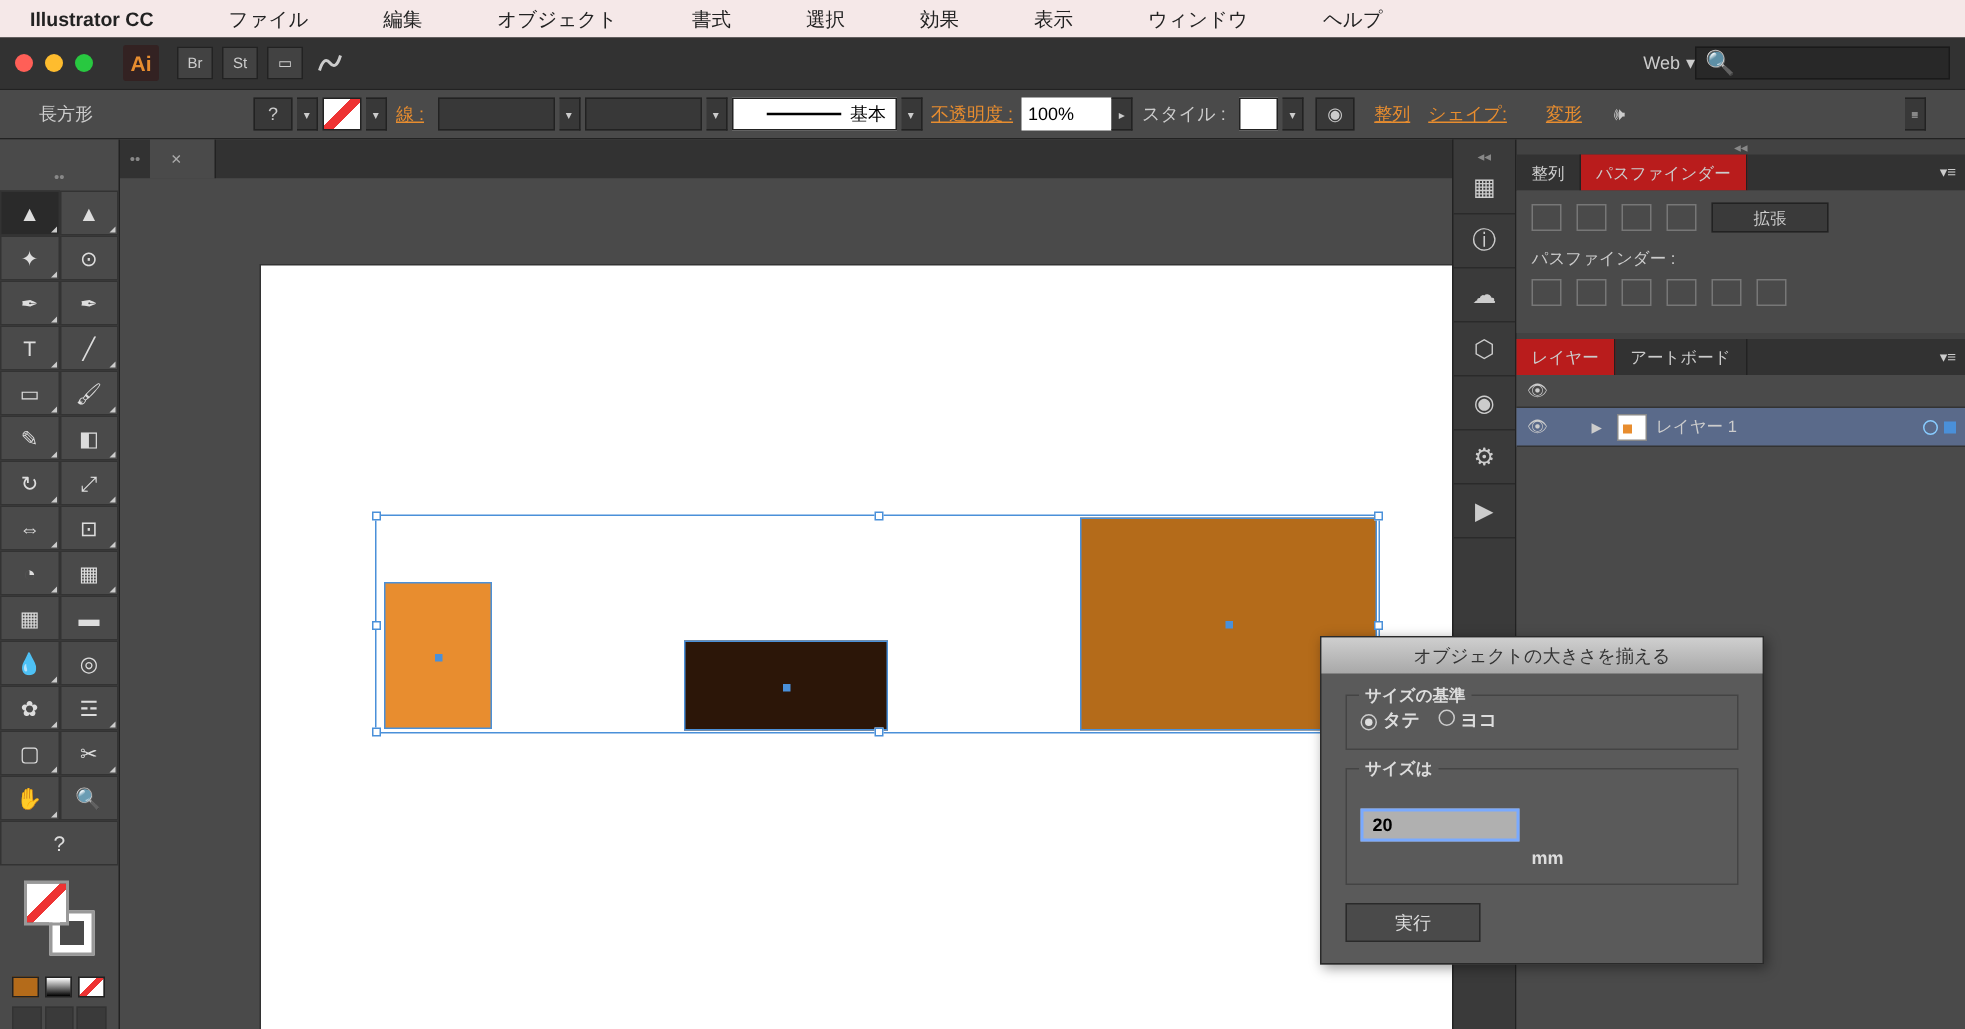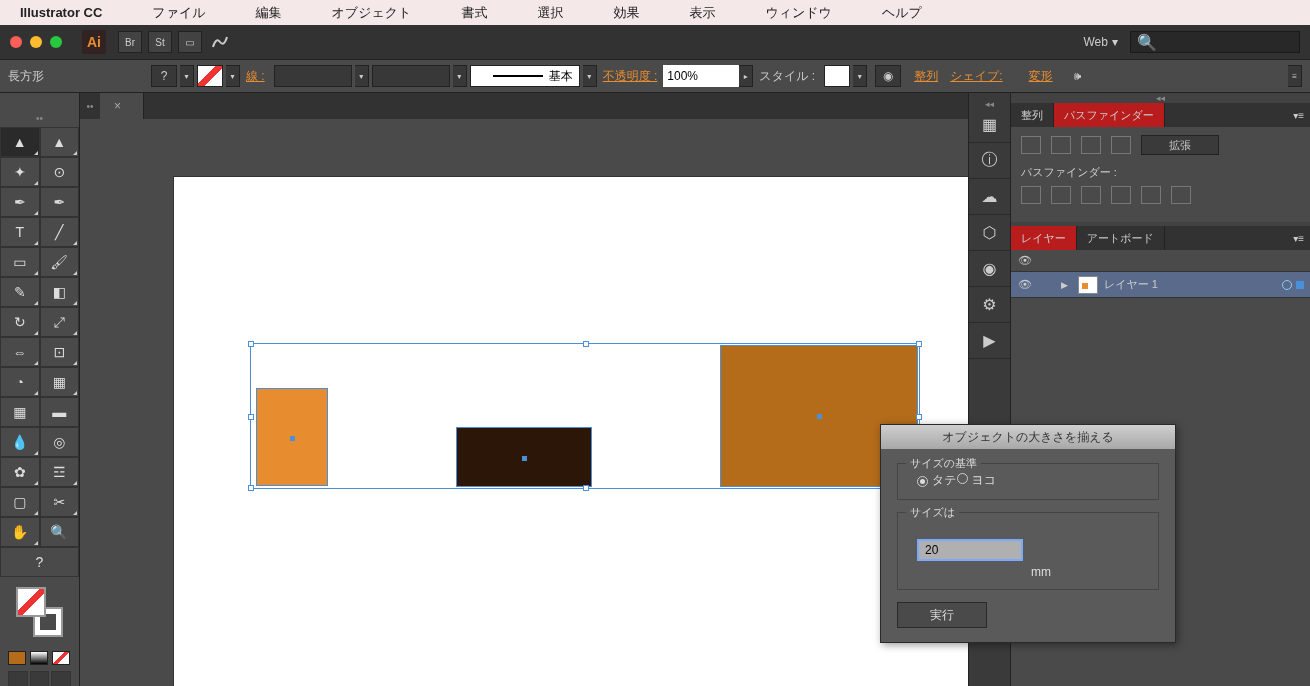--- a/index.html
+++ b/index.html
@@ -14,35 +14,35 @@
 
 .win-top { height: 34px; background: #323232; display: flex; align-items: center; padding: 0 10px; }
 .traffic { display: flex; gap: 8px; margin-right: 20px; }
 .dot { width: 12px; height: 12px; border-radius: 50%; }
 .dot.red { background: #ff5f57; }
 .dot.yellow { background: #febc2e; }
 .dot.green { background: #28c840; }
 .ai-icon { width: 24px; height: 24px; background: #322; color: #e88d2f; font-weight: bold; display: flex; align-items: center; justify-content: center; font-size: 14px; margin-right: 12px; border-radius: 2px; }
 .tiny-btn { width: 24px; height: 22px; background: #424242; border: 1px solid #222; margin-right: 6px; display: flex; align-items: center; justify-content: center; color: #ccc; font-size: 10px; }
 .win-top .spacer { flex: 1; }
-.workspace-select { color: #ccc; font-size: 12px; margin-right: 12px; display: flex; align-items: center; gap: 4px; }
+.workspace-select { color: #ccc; font-size: 12px; display: flex; align-items: center; gap: 4px; }
 .search-box { width: 170px; height: 22px; background: #282828; border: 1px solid #1a1a1a; display: flex; align-items: center; padding: 0 6px; color: #888; }
 
 
-.controlbar { height: 34px; background: #4a4a4a; border-top: 1px solid #222; border-bottom: 1px solid #222; display: flex; align-items: center; padding: 0 8px; font-size: 12px; color: #ccc; }
+.controlbar { height: 34px; background: #4a4a4a; border-top: 1px solid #222; border-bottom: 1px solid #222; display: flex; align-items: center; padding: 0 26px; font-size: 12px; color: #ccc; }
 .controlbar .tool-name { width: 140px; }
 .ctrl-slot { height: 22px; background: #383838; border: 1px solid #222; margin: 0 3px; display: flex; align-items: center; justify-content: center; }
 .ctrl-slot.sq { width: 26px; }
 .ctrl-slot.med { width: 78px; }
 .ctrl-slot.wide { width: 110px; }
 .ctrl-label { margin: 0 6px; color: #ccc; }
 .ctrl-label.orange { color: #e88d2f; text-decoration: underline; }
 .stroke-box { background: linear-gradient(135deg, #fff 40%, #e33 40%, #e33 60%, #fff 60%); }
 .dropdown-arrow { width: 14px; height: 22px; background: #383838; border: 1px solid #222; border-left: none; display: flex; align-items: center; justify-content: center; font-size: 8px; }
-.opacity-input { width: 76px; height: 22px; background: #fff; color: #000; display: flex; align-items: center; padding: 0 4px; }
+.opacity-input { width: 60px; height: 22px; background: #fff; color: #000; display: flex; align-items: center; padding: 0 4px; }
 
 
 .body-row { display: flex; height: calc(686px - 25px - 34px - 34px); }
 
 
 .toolbox { width: 80px; background: #4a4a4a; border-right: 1px solid #222; padding-top: 20px; }
 .toolbox-grip { height: 10px; display: flex; justify-content: center; color: #888; font-size: 10px; margin-bottom: 4px; }
 .tool-grid { display: grid; grid-template-columns: 1fr 1fr; }
 .tool-cell { height: 30px; border: 1px solid #333; display: flex; align-items: center; justify-content: center; color: #ddd; font-size: 14px; position: relative; }
 .tool-cell.active { background: #2a2a2a; }
@@ -98,23 +98,23 @@
 .layer-thumb::after { content: ''; position: absolute; left: 3px; top: 6px; width: 6px; height: 6px; background: #e88d2f; }
 .tri { margin: 0 4px; font-size: 9px; }
 .layer-end { margin-left: auto; margin-right: 6px; display: flex; align-items: center; gap: 4px; }
 .ring { width: 10px; height: 10px; border: 1px solid #8cf; border-radius: 50%; }
 .sqdot { width: 8px; height: 8px; background: #4a90d9; }
 
 
 .dialog { position: absolute; left: 880px; top: 424px; width: 296px; background: #5a5a5a; border: 1px solid #2a2a2a; box-shadow: 2px 2px 8px rgba(0,0,0,0.4); }
 .dialog-title { height: 24px; background: linear-gradient(#cfcfcf,#a8a8a8); color: #333; font-size: 12px; display: flex; align-items: center; justify-content: center; }
 .dialog-body { padding: 14px 16px; color: #ddd; font-size: 12px; }
-.fieldset { border: 1px solid #444; padding: 8px 19px 10px; margin-bottom: 12px; position: relative; }
+.fieldset { border: 1px solid #444; padding: 8px 9px 10px; margin-bottom: 12px; position: relative; font-weight: bold; }
 .fieldset .legend { position: absolute; top: -8px; left: 8px; background: #5a5a5a; padding: 0 4px; font-size: 11px; }
-.radio-row { display: flex; gap: 0; align-items: center; }
+.radio-row { display: flex; gap: 12px; align-items: center; }
 .radio { width: 11px; height: 11px; border-radius: 50%; border: 1px solid #ccc; display: inline-flex; align-items: center; justify-content: center; margin-right: 4px; }
 .radio.on::after { content: ''; width: 5px; height: 5px; background: #ddd; border-radius: 50%; }
 .size-input { width: 106px; height: 22px; background: #b0b0b0; border: 2px solid #7aaaff; color: #000; padding: 0 6px; display: flex; align-items: center; }
 .unit { margin-left: 8px; margin-top: 44px; }
 .exec-btn { width: 90px; height: 26px; background: #4a4a4a; border: 1px solid #2a2a2a; display: flex; align-items: center; justify-content: center; margin-top: 6px; }
 
 svg { display: block; }
 </style>
 </head>
 <body>

